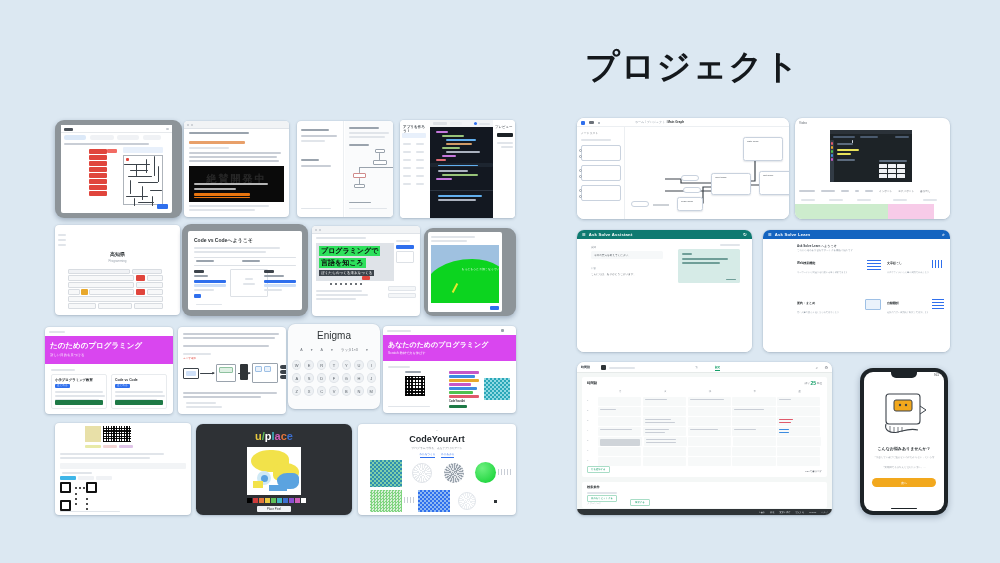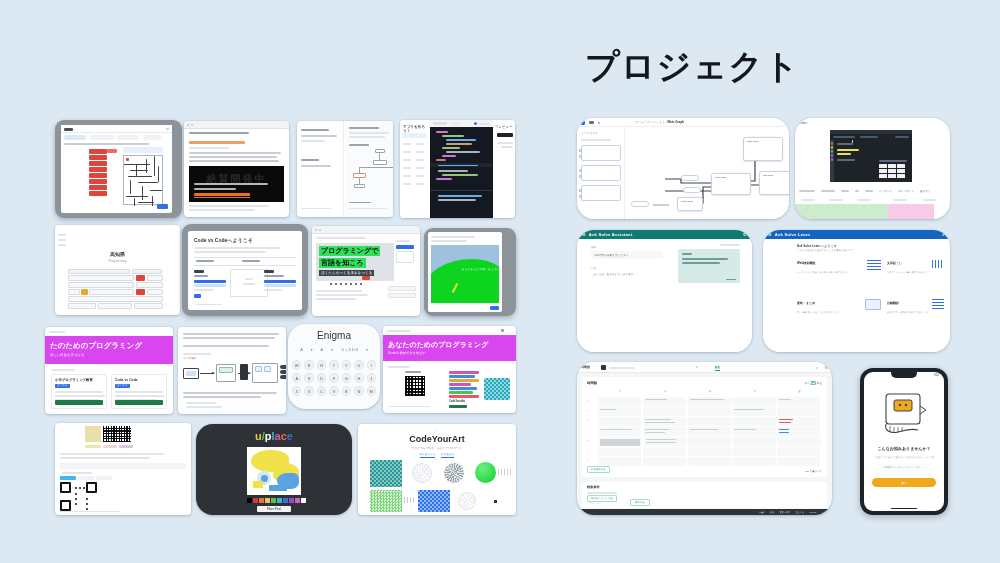--- a/index.html
+++ b/index.html
@@ -18,21 +18,21 @@
   }
   #h-left  { left: 52px;  top: 48px; }
   #h-right { left: 585px; top: 44px; }
 
   
   .card {
     position: absolute; background: #fff; border-radius: 4px;
     box-shadow: 0 1px 3px rgba(20,40,70,.22), 0 0 0 .5px rgba(20,40,70,.06);
     overflow: hidden;
   }
-  .card.rounded { border-radius: 17px; }
+  .card.rounded { border-radius: 7px; }
 
   
   .tablet { position:absolute; background:#8d9499; border-radius:9px;
             box-shadow:0 2px 5px rgba(20,40,70,.3); }
   .tablet .screen { position:absolute; background:#fff; border-radius:2px; }
 
   
   .ln { position:absolute; background:#c9ced6; height:1.5px; border-radius:1px; }
   .ln.d { background:#9aa3ad; }
   .ln.l { background:#e1e5ea; }

